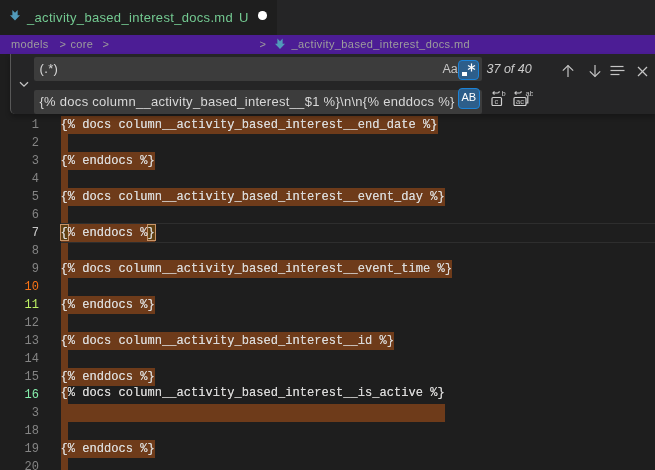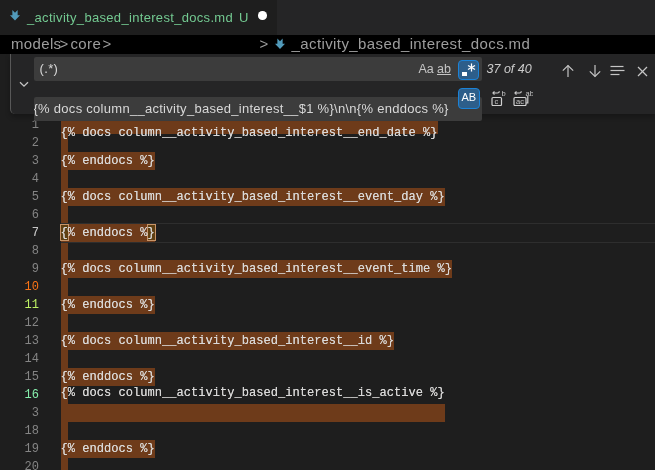--- a/index.html
+++ b/index.html
@@ -11,41 +11,41 @@
   #tabbar { position:absolute; left:0; top:0; width:655px; height:35px; background:#252526; }
   #tab { position:absolute; left:0; top:0; width:277px; height:35px; background:#1e1e1e; }
   #tablabel { position:absolute; left:27px; top:0; height:35px; line-height:35px;
     color:#73c991; font-size:13px; letter-spacing:0.32px; white-space:pre; }
   #tabU { position:absolute; left:239px; top:0; height:35px; line-height:35px;
     color:#73c991; font-size:13px; }
   #tabdot { position:absolute; left:258px; top:11px; width:8.5px; height:8.5px;
     border-radius:50%; background:#ffffff; }
 
   
-  #crumbs { position:absolute; left:0; top:35px; width:655px; height:18.5px; background:#000000;
-    color:#9d9d9d; font-size:15px; letter-spacing:0.35px; }
+  #crumbs { position:absolute; left:0; top:35px; width:655px; height:18.5px; background:#4c1d95;
+    color:#9d9d9d; font-size:11px; letter-spacing:0.35px; }
   .ci { position:absolute; top:0; height:18.5px; line-height:18px; white-space:pre; }
 
   
   #editor { position:absolute; left:0; top:53.5px; width:655px; height:416.5px; background:#1e1e1e; }
   .lnum { position:absolute; width:39px; text-align:right; color:#858585;
     font-family:"Liberation Mono", monospace; font-size:12px; height:18px; line-height:18px; }
   .row { position:absolute; left:60.5px; height:18px; }
   .hl { background:#6e3b1a; }
   .codetext { position:absolute; left:60.5px; height:18px; line-height:18px;
     font-family:"Liberation Mono", monospace; font-size:12.09px; color:#d9d9d9; white-space:pre;
     text-shadow:0 0 0.6px rgba(222,218,214,0.85); }
 
   
   #widget { position:absolute; left:10px; top:53.5px; width:645px; height:60px;
     background:#252526; border-left:1.5px solid #585858; border-radius:0 0 0 5px;
     box-shadow:0 3px 5px rgba(0,0,0,0.28); }
   .finput { position:absolute; left:22.5px; width:448.5px; height:24px; background:#3c3c3c;
     border-radius:2px; color:#d8d8d8; font-size:13px; line-height:24px; white-space:pre; }
-  .ficon { color:#c5c5c5; }
+  .ficon { color:#c5c5c5;margin-left:24px; }
 </style>
 </head>
 <body>
 
 <div id="tabbar">
   <div id="tab">
     <svg class="abs" style="left:8.5px;top:7.5px" width="12" height="14" viewBox="0 0 100 100">
       <polygon points="28,8 50,31 72,8 72,52 92,52 50,96 8,52 28,52" fill="#519aba"></polygon>
     </svg>
     <span id="tablabel">_activity_based_interest_docs.md</span>
@@ -104,21 +104,21 @@
     <div class="lnum" style="top:368px; color:#858585">18</div>
     <div class="row hl" style="top:368px; width:7.4px;"></div>
     <div class="lnum" style="top:386px; color:#858585">19</div>
     <div class="row hl" style="top:386px; width:94.3189px;"></div>
     <div class="lnum" style="top:404px; color:#858585">20</div>
     <div class="row hl" style="top:404px; width:7.4px;"></div>
     <div class="abs" style="left:60.5px; top:169.5px; width:594.5px; height:1px; background:#2e2e2e;"></div>
     <div class="abs" style="left:60.5px; top:188px; width:594.5px; height:1px; background:#2e2e2e;"></div>
     <div class="abs" style="left:60.2px; top:170.5px; width:8.6px; height:17px; background:#5e3f12; border:1px solid #c89468;"></div>
     <div class="abs" style="left:147.1px; top:170.5px; width:8.6px; height:17px; background:#5e3f12; border:1px solid #c89468;"></div>
-    <div class="codetext" style="top:62px;margin-top:8px;">{% docs column__activity_based_interest__end_date %}</div>
+    <div class="codetext" style="top:62px;">{% docs column__activity_based_interest__end_date %}</div>
     <div class="codetext" style="top:98px;">{% enddocs %}</div>
     <div class="codetext" style="top:134px;">{% docs column__activity_based_interest__event_day %}</div>
     <div class="codetext" style="top:170px;">{% enddocs %}</div>
     <div class="codetext" style="top:206px;">{% docs column__activity_based_interest__event_time %}</div>
     <div class="codetext" style="top:242px;">{% enddocs %}</div>
     <div class="codetext" style="top:278px;">{% docs column__activity_based_interest__id %}</div>
     <div class="codetext" style="top:314px;">{% enddocs %}</div>
     <div class="codetext" style="top:330px;">{% docs column__activity_based_interest__is_active %}</div>
     <div class="codetext" style="top:386px;">{% enddocs %}</div>
   </div>
@@ -170,21 +170,21 @@
     </g>
   </svg>
 
   <svg class="abs" style="left:625.5px; top:12px" width="11" height="11" viewBox="0 0 11 11">
     <g stroke="#c5c5c5" stroke-width="1.2">
       <line x1="1" y1="1" x2="10" y2="10"></line>
       <line x1="10" y1="1" x2="1" y2="10"></line>
     </g>
   </svg>
 
-  <div class="finput" style="top:43px; overflow:hidden; letter-spacing:0.28px;">{% docs column__activity_based_interest__$1 %}\n\n{% enddocs %}</div>
+  <div class="finput" style="top:36px; padding-left:6px; overflow:hidden; letter-spacing:0.28px;">{% docs column__activity_based_interest__$1 %}\n\n{% enddocs %}</div>
 
   <div class="abs" style="left:447px; top:34.5px; width:21.5px; height:20.5px; background:#2d5e8a; border:1.5px solid #1b83d8; border-radius:4px; color:#ffffff; font-size:11px; text-align:center; line-height:17.5px;">AB</div>
 
   <svg class="abs" style="left:479.5px; top:36px" width="15" height="16" viewBox="0 0 15 16">
     <g fill="none" stroke="#d0d0d0" stroke-width="1.2">
       <rect x="1" y="7.5" width="9.5" height="8" rx="1"></rect>
       <path d="M3.5,1.5 L2,3 L3.5,4.5"></path>
       <path d="M2.2,3 L6.5,3 Q8.3,3 8.3,1.2"></path>
     </g>
     <text x="10.5" y="5.5" font-size="7.5" fill="#c5c5c5" font-family="Liberation Sans">b</text>

